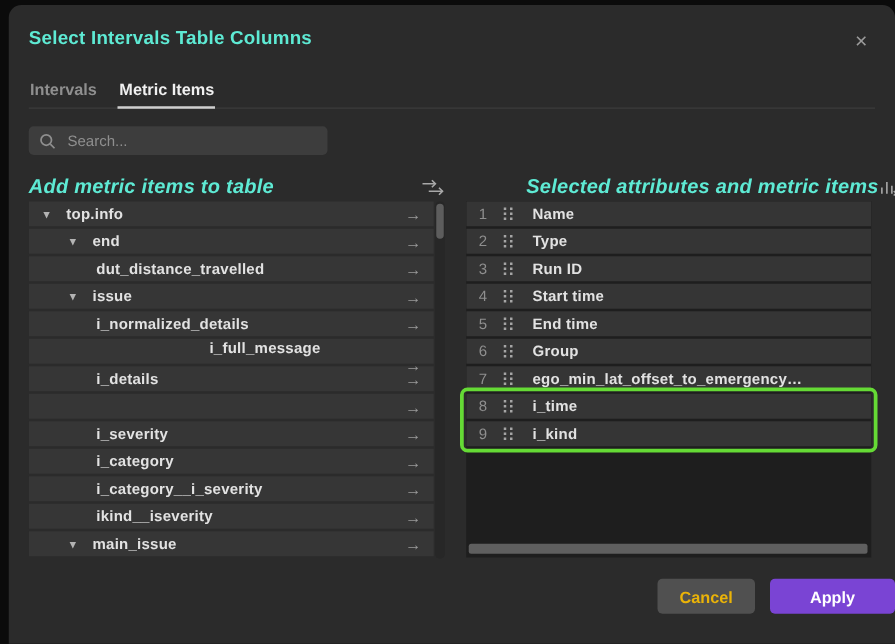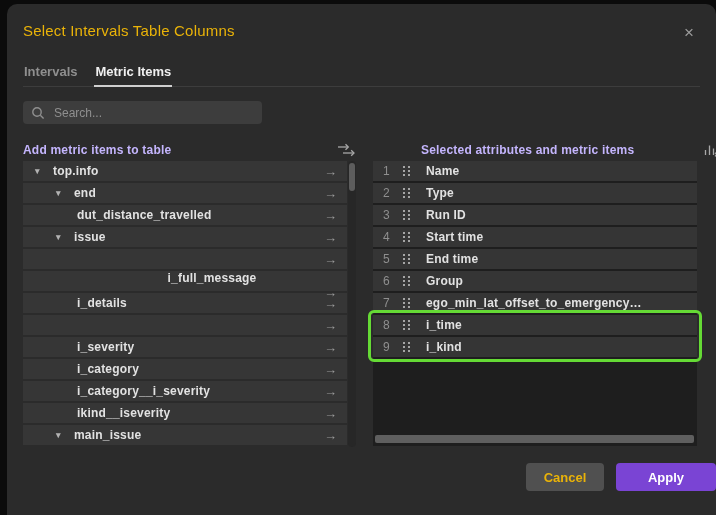--- a/index.html
+++ b/index.html
@@ -1,37 +1,37 @@
 <!DOCTYPE html>
 <html><head>
 <meta charset="utf-8">
 <style>
   html,body{margin:0;padding:0;width:716px;height:515px;background:#0b0b0b;overflow:hidden;
     font-family:"Liberation Sans",sans-serif;-webkit-font-smoothing:antialiased;}
   #modal{position:absolute;left:7px;top:4px;width:709px;height:511px;background:#2b2b2b;
     border-radius:10px 10px 0 0;}
   .abs{position:absolute;}
   
-  #title{left:16px;top:18px;font-size:15px;font-weight:400;color:#eab308;letter-spacing:.2px;}
+  #title{left:16px;top:18px;font-size:15px;font-weight:700;color:#5eead4;letter-spacing:.2px;}
   #close{right:22px;top:20px;font-size:17px;color:#9b9b9b;cursor:pointer;line-height:1;}
   
   #tabs{left:16px;top:60px;right:16px;display:flex;gap:16px;border-bottom:1px solid #3d3d3d;height:22px;}
   .tab{font-size:13px;font-weight:700;padding:0 1px 7px 1px;color:#8f8f8f;cursor:pointer;}
   .tab.active{color:#f0f0f0;border-bottom:2px solid #cfcfcf;margin-bottom:-1px;}
   
   #searchbox{left:16px;top:97px;width:239px;height:23px;background:#3d3d3d;border-radius:4px;
     display:flex;align-items:center;padding:0 8px;box-sizing:border-box;gap:7px;}
   #searchbox input{background:transparent;border:none;outline:none;color:#cfcfcf;font-size:12px;
     font-family:"Liberation Sans",sans-serif;width:100%;}
   #searchbox input::placeholder{color:#8f8f8f;}
   
   .panel-header{top:137px;height:18px;display:flex;align-items:center;justify-content:space-between;}
   #left-header{left:16px;width:333px;}
   #right-header{left:366px;width:324px;margin-left:48px;}
-  .panel-header .ph-label{font-size:12px;font-weight:700;color:#c4b5fd;letter-spacing:.2px;}
+  .panel-header .ph-label{font-size:16px;font-weight:700;color:#5eead4;letter-spacing:.2px;font-style:italic;}
   .hicons{display:flex;gap:11px;align-items:center;}
   .icon-btn{cursor:pointer;display:flex;align-items:center;}
   
   #left-list{left:16px;top:157px;width:333px;height:286px;overflow:hidden;}
   .tree-row{height:20px;margin-bottom:2px;margin-right:9px;background:#363636;display:flex;
     align-items:center;color:#e2e2e2;font-size:12px;font-weight:600;cursor:pointer;}
   .caret{width:18px;color:#b3b3b3;font-size:9px;display:inline-block;}
   .tlabel{letter-spacing:.2px;}
   .row-arrow{margin-left:auto;padding-right:10px;color:#9a9a9a;font-size:13px;}
   #vscroll{position:absolute;right:0;top:0;width:8px;height:100%;background:#272727;border-radius:4px;}
@@ -105,20 +105,21 @@
         <div class="tree-row" style="padding-left: 54px;">
           <span class="tlabel">dut_distance_travelled</span>
           <span class="row-arrow">→</span>
         </div>
         <div class="tree-row" style="padding-left: 33px;">
           <span class="caret">▾</span>
           <span class="tlabel">issue</span>
           <span class="row-arrow">→</span>
         </div>
         <div class="tree-row" style="padding-left: 54px;">
+          <span class="tlabel">i_normalized_details</span>
           <span class="row-arrow">→</span>
         </div>
         <div class="tree-row" style="padding-left: 54px; flex-direction: column;">
           <span class="tlabel">i_full_message</span>
           <span class="row-arrow">→</span>
         </div>
         <div class="tree-row" style="padding-left: 54px; text-align: right;">
           <span class="tlabel">i_details</span>
           <span class="row-arrow">→</span>
         </div>

